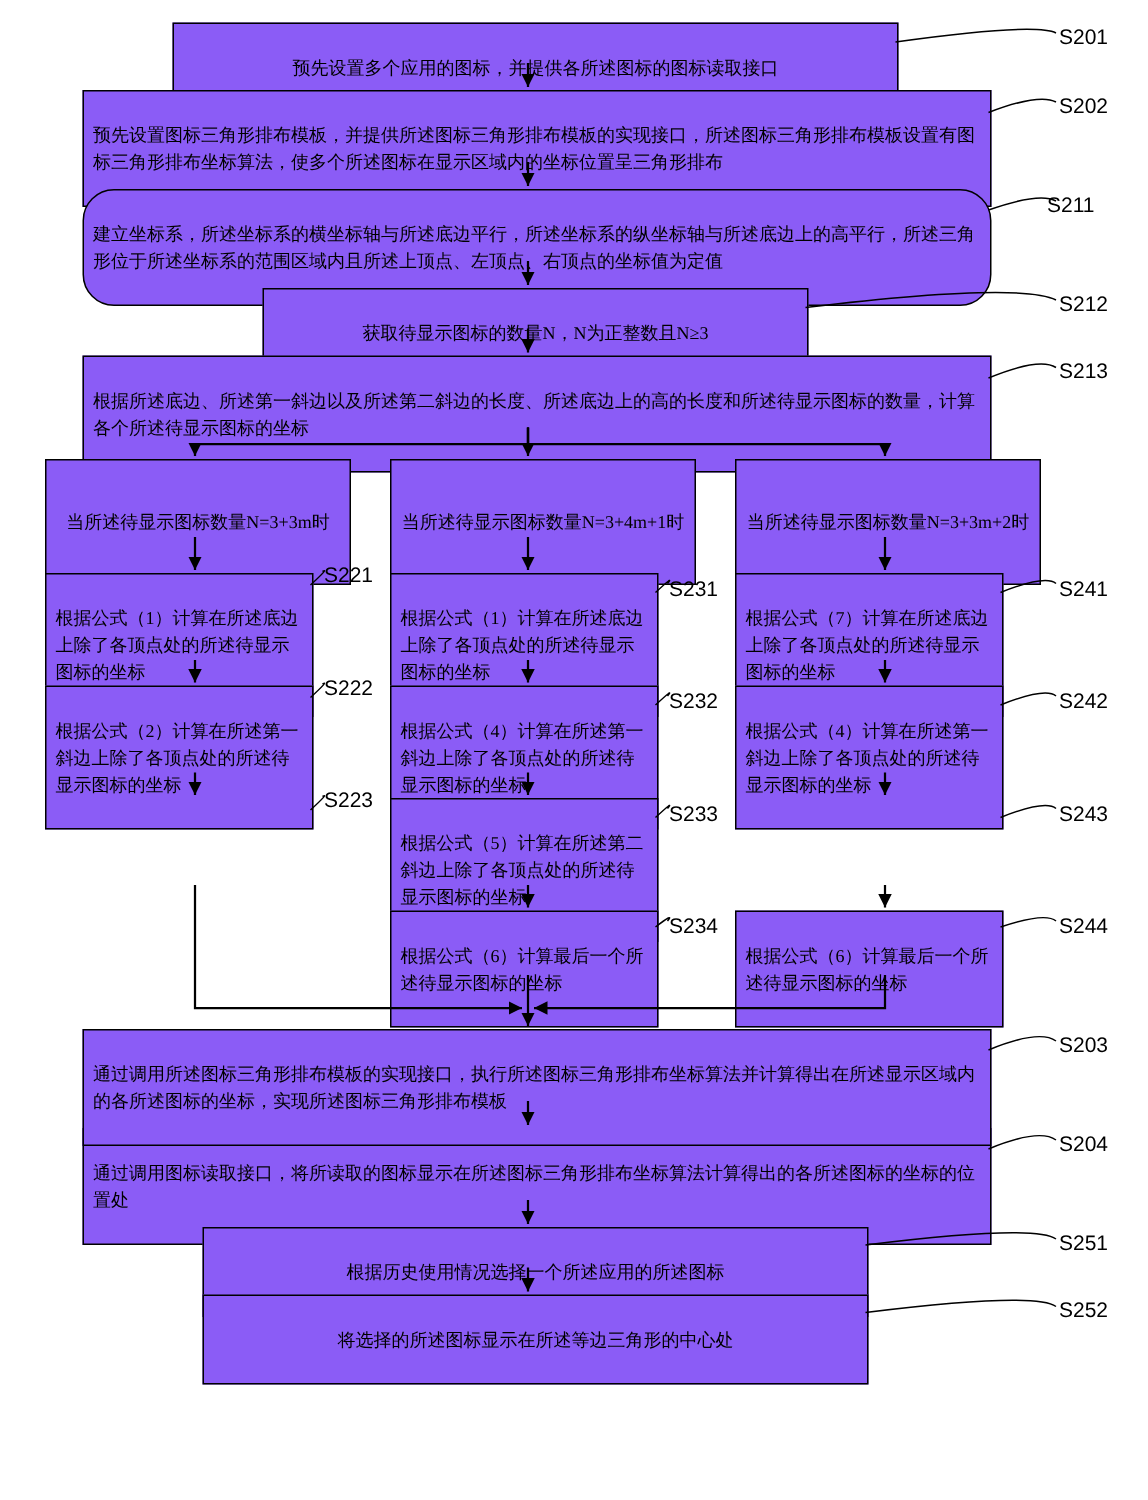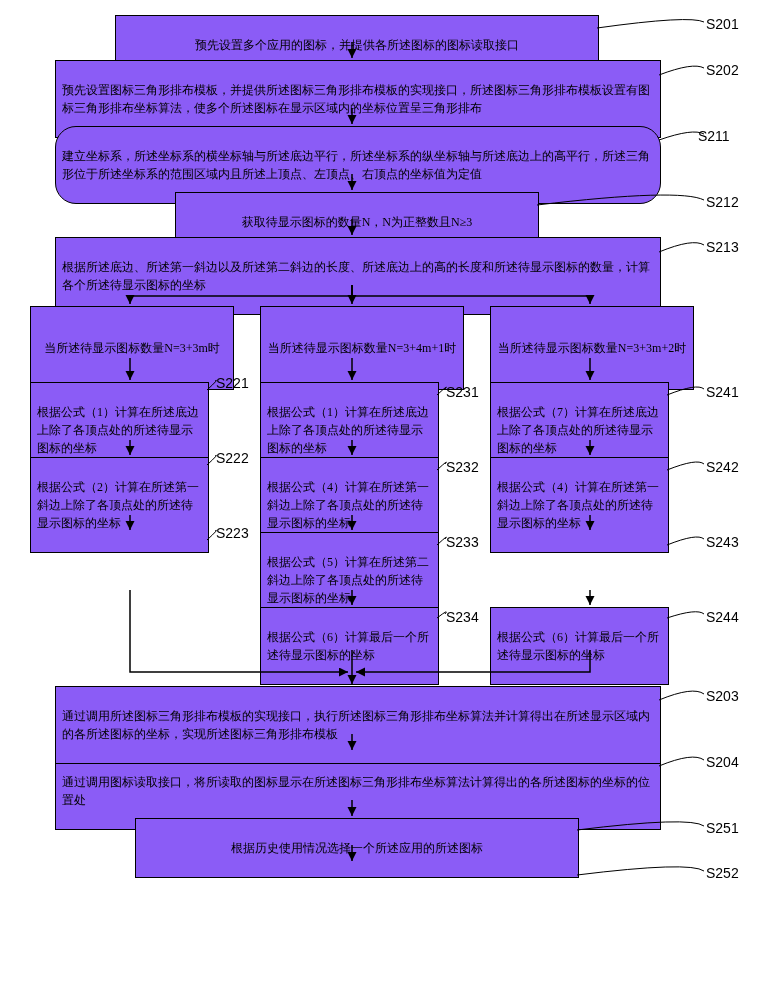--- a/index.html
+++ b/index.html
@@ -31,20 +31,21 @@
 <div class="box" style="left:260px;top:532px;width:165px;">根据公式（5）计算在所述第二斜边上除了各顶点处的所述待显示图标的坐标</div>
 <div class="box" style="left:260px;top:607px;width:165px;">根据公式（6）计算最后一个所述待显示图标的坐标</div>
 
 <div class="box" style="left:490px;top:382px;width:165px;">根据公式（7）计算在所述底边上除了各顶点处的所述待显示图标的坐标</div>
 <div class="box" style="left:490px;top:457px;width:165px;">根据公式（4）计算在所述第一斜边上除了各顶点处的所述待显示图标的坐标</div>
 <div class="box" style="left:490px;top:607px;width:165px;">根据公式（6）计算最后一个所述待显示图标的坐标</div>
 
 <div class="box" style="left:55px;top:752px;width:592px;">通过调用图标读取接口，将所读取的图标显示在所述图标三角形排布坐标算法计算得出的各所述图标的坐标的位置处</div>
 <div class="box" style="left:55px;top:686px;width:592px;">通过调用所述图标三角形排布模板的实现接口，执行所述图标三角形排布坐标算法并计算得出在所述显示区域内的各所述图标的坐标，实现所述图标三角形排布模板</div>
 <div class="box center" style="left:135px;top:818px;width:430px;">根据历史使用情况选择一个所述应用的所述图标</div>
+<div class="box center" style="left:135px;top:863px;width:430px;">将选择的所述图标显示在所述等边三角形的中心处</div>
 
 <div class="label" style="left:706px;top:16px;">S201</div>
 <div class="label" style="left:706px;top:62px;">S202</div>
 <div class="label" style="left:698px;top:128px;">S211</div>
 <div class="label" style="left:706px;top:194px;">S212</div>
 <div class="label" style="left:706px;top:239px;">S213</div>
 
 <div class="label" style="left:216px;top:375px;">S221</div>
 <div class="label" style="left:216px;top:450px;">S222</div>
 <div class="label" style="left:216px;top:525px;">S223</div>

